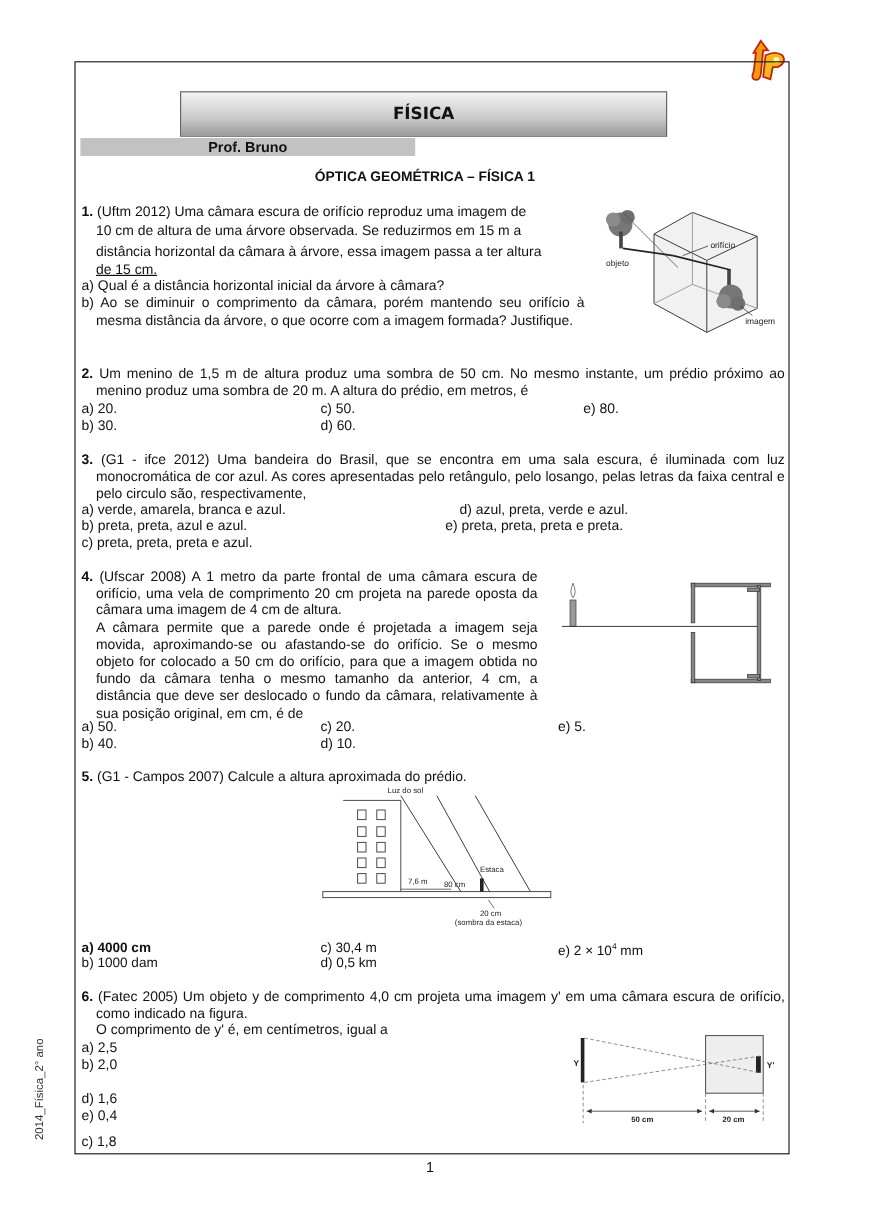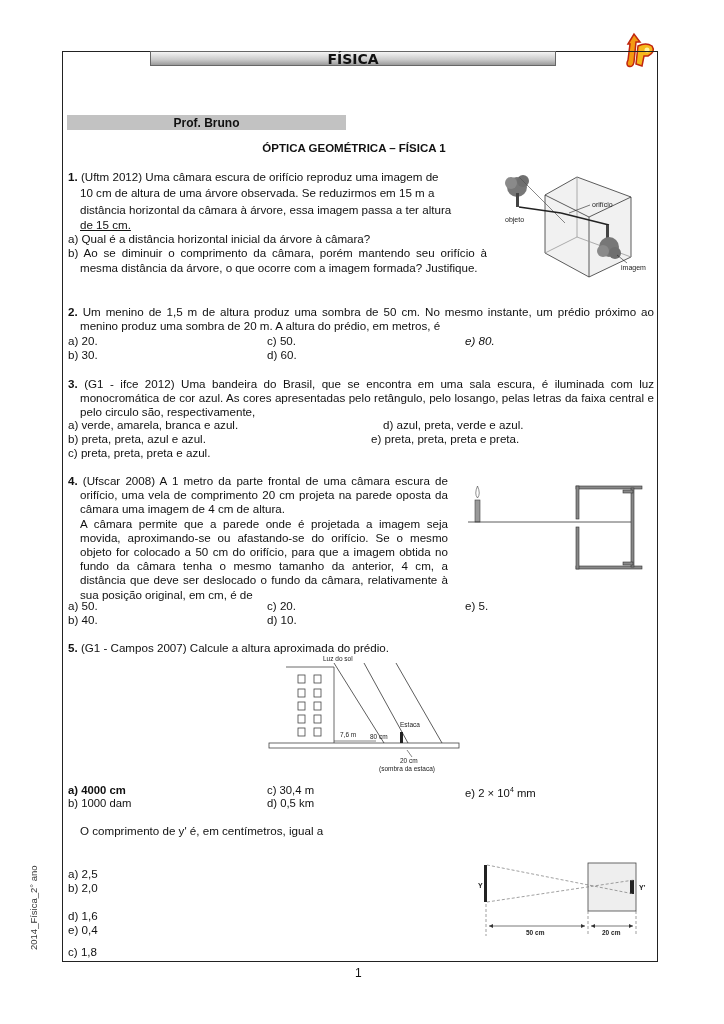--- a/index.html
+++ b/index.html
@@ -1,21 +1,21 @@
 <!DOCTYPE html>
 <html><head>
   <meta charset="utf-8">
   <style>
     html, body { margin: 0; padding: 0; background: #ffffff; }
     body { width: 724px; height: 1024px; position: relative; overflow: hidden;
            font-family: "Liberation Sans", sans-serif; color: #111; }
     .frame { position: absolute; left: 62px; top: 51px; width: 596px; height: 911px;
              border: 1.5px solid #222; box-sizing: border-box; }
     .logo { position: absolute; left: 620px; top: 30px; width: 40px; height: 40px; }
-    .title-bar { position: absolute; left: 150px; top: 51px; width: 406px; height: 15px;
+    .title-bar { position: absolute; left: 150px; top: 76px; width: 406px; height: 38px;
                  background: linear-gradient(#f4f4f4, #c9c9c9 60%, #9a9a9a);
                  border: 1px solid #666; box-sizing: border-box;
                  display: flex; align-items: center; justify-content: center;
                  font-family: "DejaVu Sans", sans-serif; font-weight: bold; font-size: 14px; }
     .prof-bar { position: absolute; left: 67px; top: 115px; width: 279px; height: 15px;
                 background: #c2c2c2; font-weight: bold; font-size: 12px;
                 display: flex; align-items: center; justify-content: center; }
     .subtitle { position: absolute; left: 62px; width: 584px; top: 142px; text-align: center;
                 font-weight: bold; font-size: 11.5px; }
     .q { position: absolute; font-size: 11.6px; line-height: 14.2px; }
@@ -91,21 +91,21 @@
 <div class="q" style="left:68px; top:305px; width:586px;">
   <div class="stem">
     <span class="num">2.</span>
     <span>Um menino de 1,5 m de altura produz uma sombra de 50 cm. No mesmo instante, um prédio próximo ao menino produz uma sombra de 20 m. A altura do prédio, em metros, é</span>
   </div>
 </div>
 <div class="opt" style="left:68px; top:334px;">a) 20.</div>
 <div class="opt" style="left:68px; top:348px;">b) 30.</div>
 <div class="opt" style="left:267px; top:334px;">c) 50.</div>
 <div class="opt" style="left:267px; top:348px;">d) 60.</div>
-<div class="opt" style="left:465px; top:334px;font-style:italic;">e) 80.</div>
+<div class="opt" style="left:486px; top:334px;">e) 80.</div>
 
 <div class="q" style="left:68px; top:377px; width:586px;">
   <div class="stem">
     <span class="num">3.</span>
     <span>(G1 - ifce 2012) Uma bandeira do Brasil, que se encontra em uma sala escura, é iluminada com luz monocromática de cor azul. As cores apresentadas pelo retângulo, pelo losango, pelas letras da faixa central e pelo circulo são, respectivamente,</span>
   </div>
 </div>
 <div class="opt" style="left:68px; top:418px;">a) verde, amarela, branca e azul.</div>
 <div class="opt" style="left:68px; top:432px;">b) preta, preta, azul e azul.</div>
 <div class="opt" style="left:68px; top:446px;">c) preta, preta, preta e azul.</div>
@@ -183,20 +183,24 @@
 
 <div class="opt" style="left:68px; top:783px; font-size:11.3px;font-weight:bold;">a) 4000 cm</div>
 <div class="opt" style="left:68px; top:796px; font-size:11.3px;">b) 1000 dam</div>
 <div class="opt" style="left:267px; top:783px; font-size:11.3px;">c) 30,4 m</div>
 <div class="opt" style="left:267px; top:796px; font-size:11.3px;">d) 0,5 km</div>
 <div class="opt" style="left:465px; top:783px; font-size:11.3px;">
   <span>e) 2 × 10</span><sup style="font-size:7px;">4</sup><span> mm</span>
 </div>
 
 <div class="q" style="left:68px; top:824px; width:586px;">
+  <div class="stem">
+    <span class="num">6.</span>
+    <span>(Fatec 2005) Um objeto y de comprimento 4,0 cm projeta uma imagem y' em uma câmara escura de orifício, como indicado na figura.</span>
+  </div>
   <div class="cont">O comprimento de y' é, em centímetros, igual a</div>
 </div>
 <div class="opt" style="left:68px; top:867px;">a) 2,5</div>
 <div class="opt" style="left:68px; top:881px;">b) 2,0</div>
 <div class="opt" style="left:68px; top:945px;">c) 1,8</div>
 <div class="opt" style="left:68px; top:909px;">d) 1,6</div>
 <div class="opt" style="left:68px; top:923px;">e) 0,4</div>
 
 <svg style="position:absolute; left:476px; top:860px;" width="190" height="80" viewBox="0 0 190 80">
   <rect x="112" y="3" width="48" height="48" fill="#eeeeee" stroke="#444" stroke-width="0.8"></rect>

